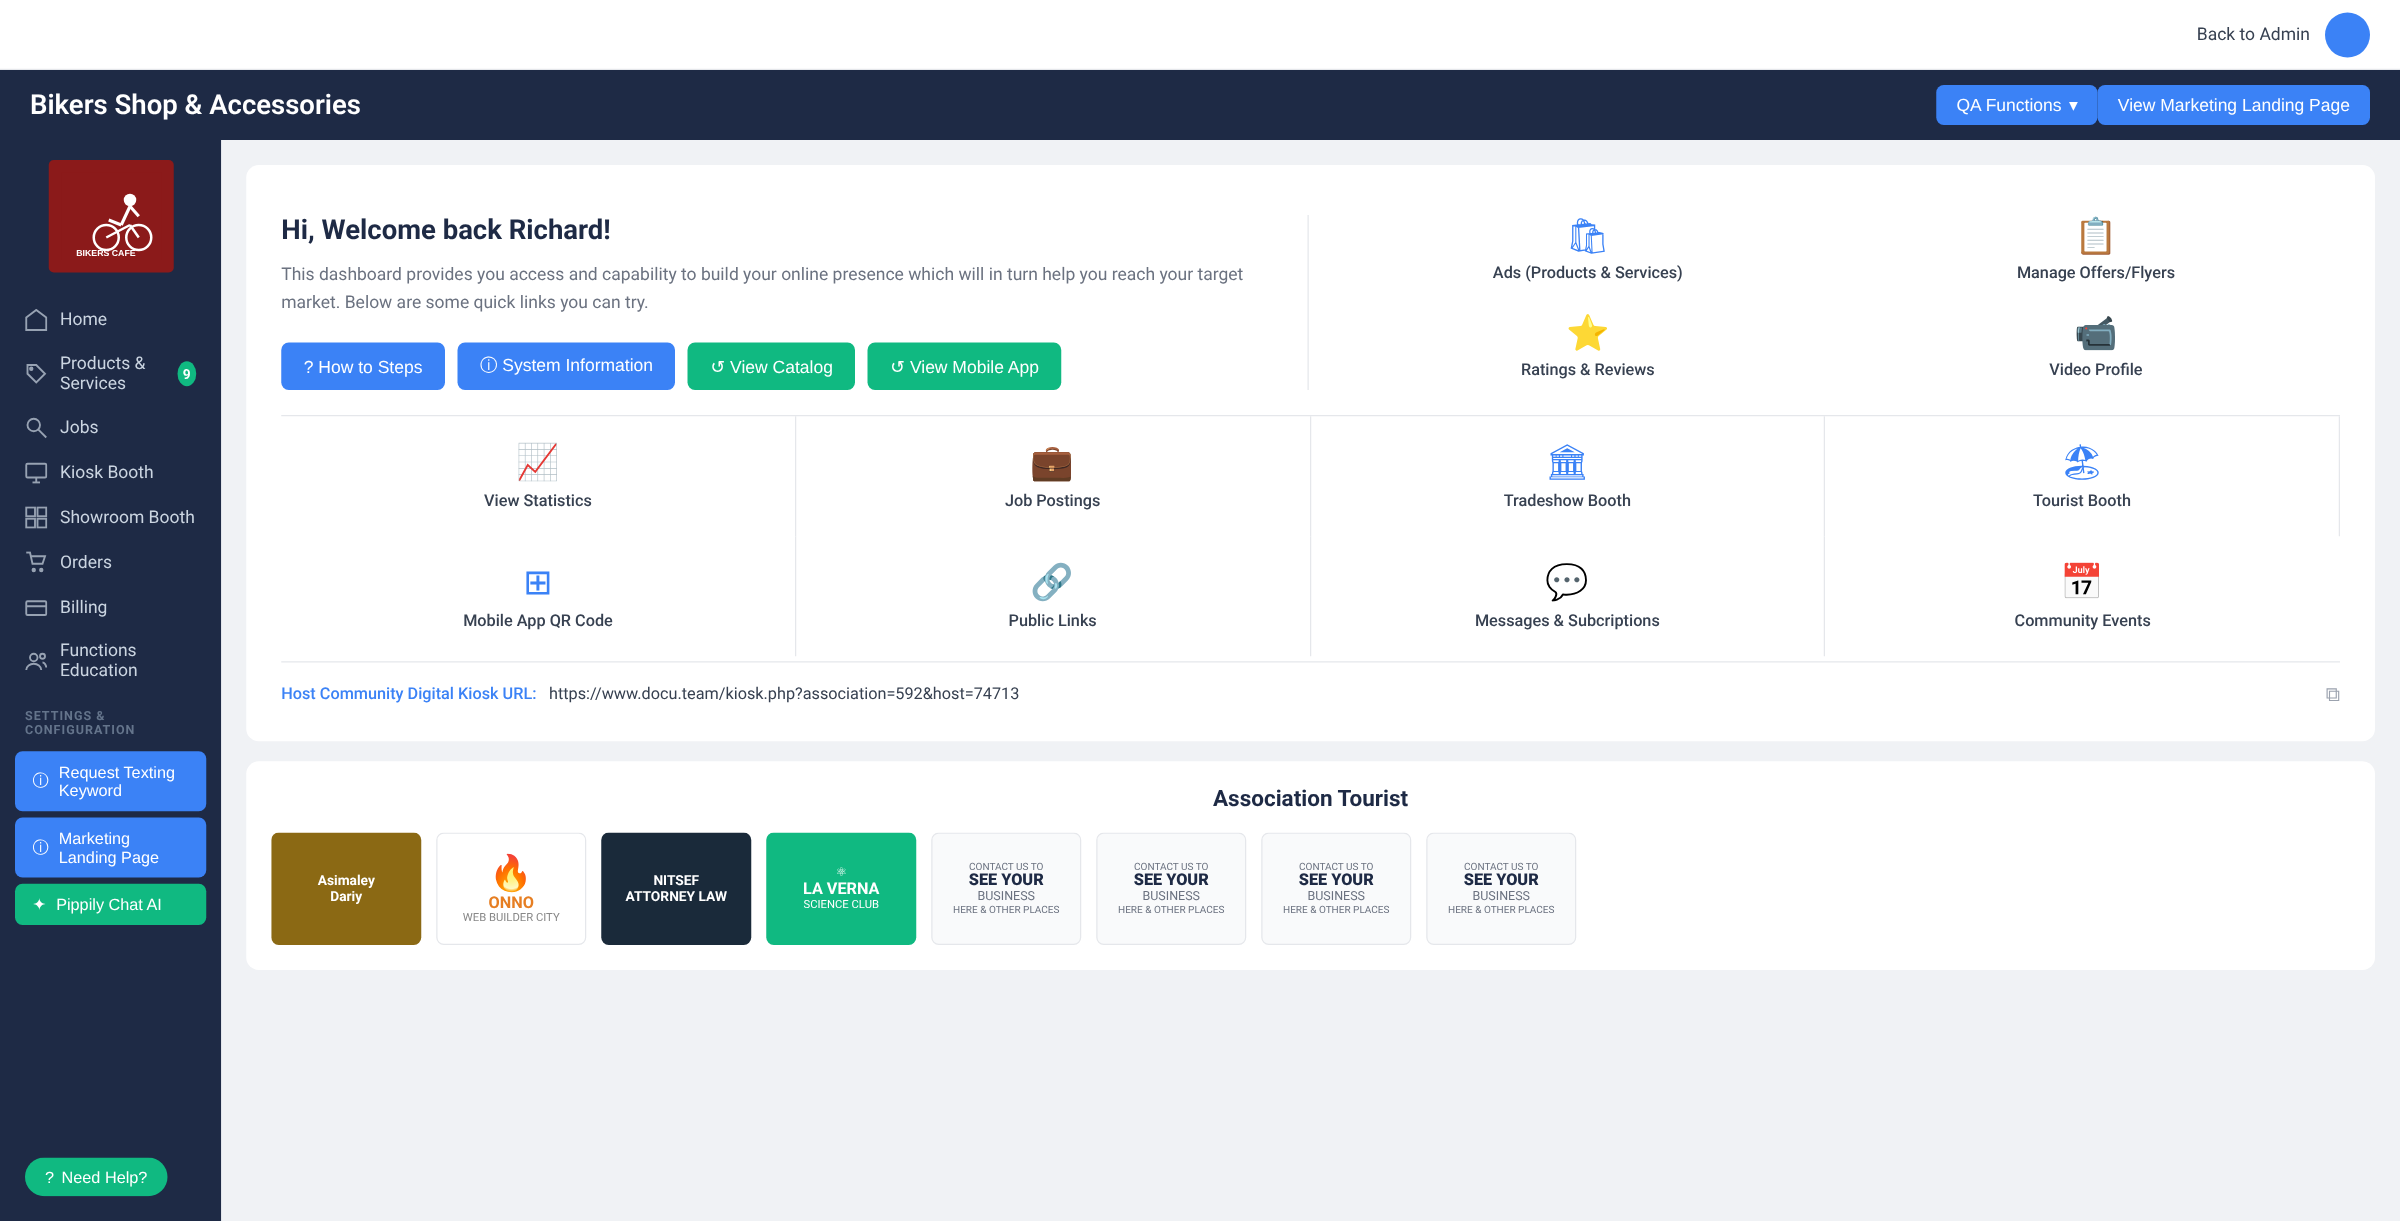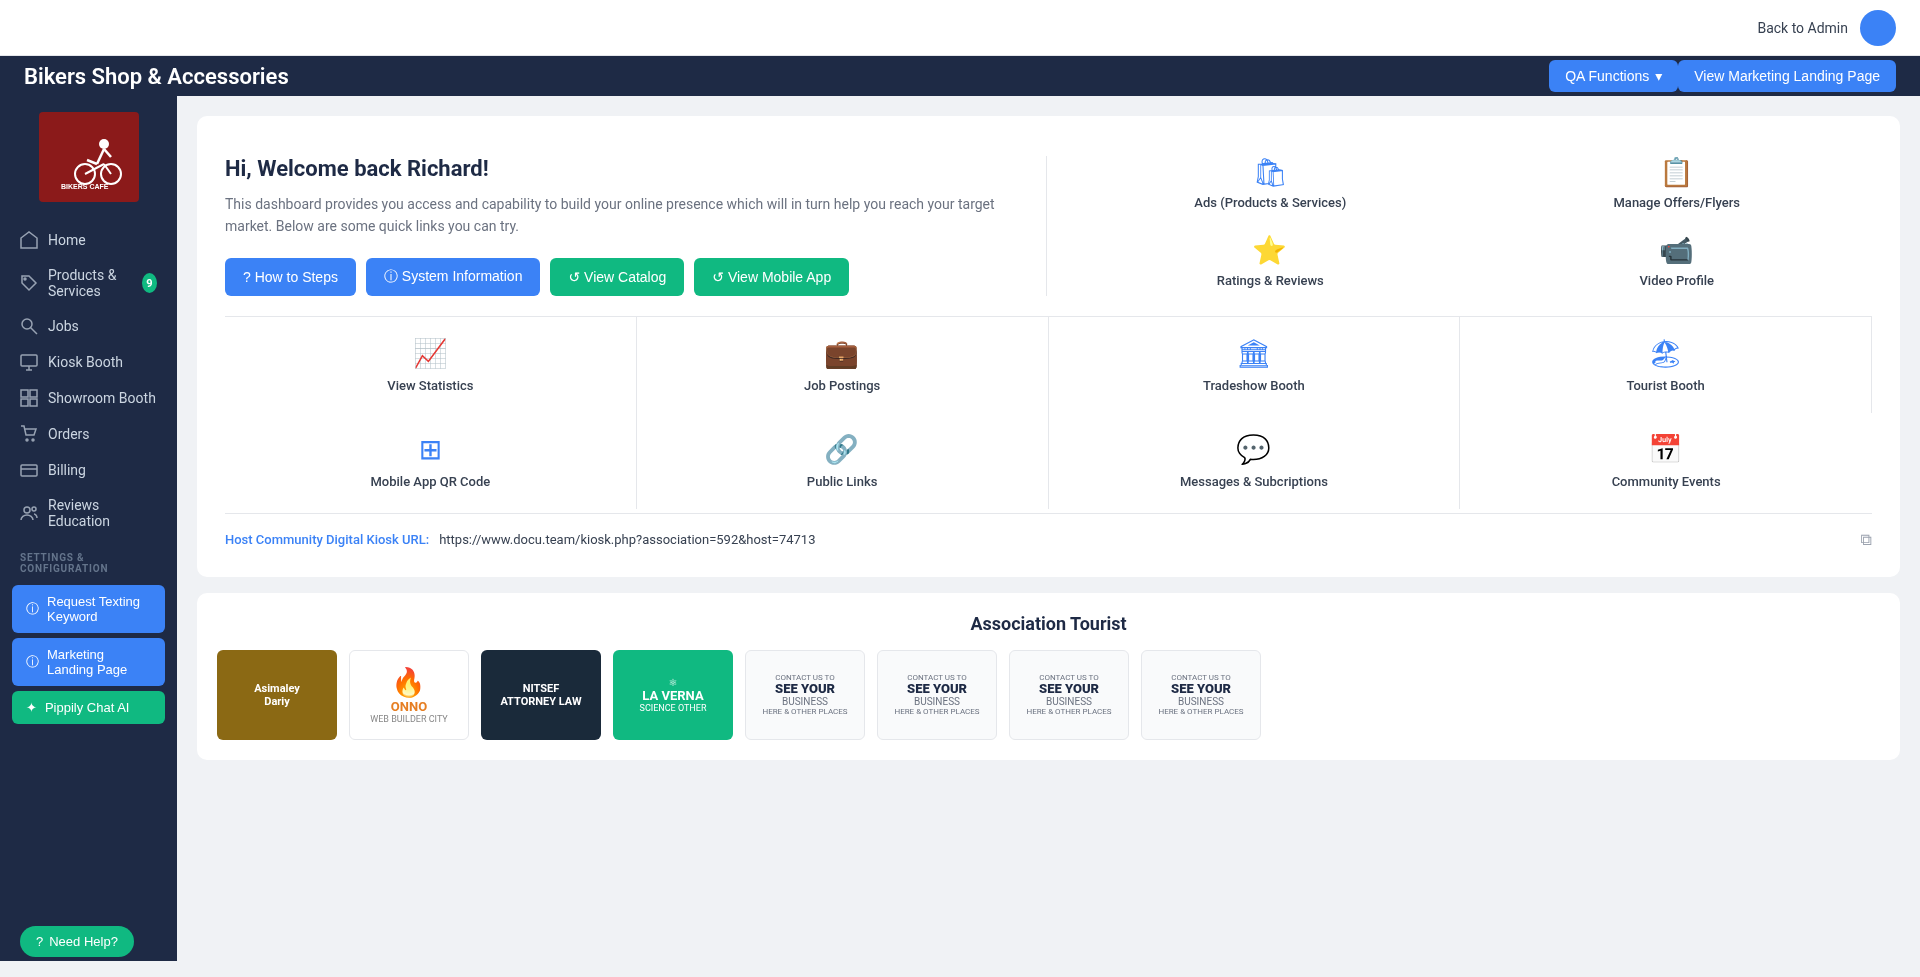--- a/index.html
+++ b/index.html
@@ -24,21 +24,21 @@
     .top-bar-avatar {
       width: 36px; height: 36px;
       border-radius: 50%;
       background: #3b82f6;
       cursor: pointer;
     }
 
     
     .page-header {
       background: #1e2a45;
-      height: 40px;
+      height: 56px;
       display: flex;
       align-items: center;
       padding: 0 24px;
       justify-content: space-between;
     }
     .page-header-title {
       color: #fff;
       font-size: 22px;
       font-weight: 600;
     }
@@ -451,21 +451,21 @@
       </li>
       <li class="sidebar-nav-item">
         <span class="nav-icon">
           <svg viewBox="0 0 18 18" fill="none" stroke="currentColor" stroke-width="1.5">
               <circle cx="7" cy="6" r="3"></circle>
               <path d="M1 16c0-3 3-5 6-5s6 2 6 5"></path>
               <circle cx="14" cy="5" r="2"></circle>
               <path d="M17 14c0-2-1.5-4-3-4"></path>
             </svg>
         </span>
-        <span>Reviews Education</span>
+        <span>Functions Education</span>
       </li>
     </ul>
 
     <div class="sidebar-section-label">SETTINGS &amp; CONFIGURATION</div>
 
     <button class="sidebar-btn sidebar-btn-blue">
       <span>ⓘ</span>
       <span>Request Texting Keyword</span>
     </button>
     <button class="sidebar-btn sidebar-btn-blue">
@@ -577,21 +577,21 @@
             <div style="font-size:9px;color:#888;">WEB BUILDER CITY</div>
           </div>
         </div>
         <div class="sponsor-item sponsor-nitsef">
           <div class="sponsor-text-white">NITSEF<br>ATTORNEY LAW</div>
         </div>
         <div class="sponsor-item sponsor-laverna">
           <div style="text-align:center;color:#fff;">
             <div style="font-size:10px;">⚛</div>
             <div style="font-size:13px;font-weight:700;">LA VERNA</div>
-            <div style="font-size:9px;">SCIENCE OTHER</div>
+            <div style="font-size:9px;">SCIENCE CLUB</div>
           </div>
         </div>
         <div class="sponsor-item sponsor-see1">
           <div class="sponsor-see-content">
             <div class="contact">CONTACT US TO</div>
             <div class="see">SEE YOUR</div>
             <div class="biz">BUSINESS</div>
             <div style="font-size:8px;color:#6b7280;">HERE &amp; OTHER PLACES</div>
           </div>
         </div>

